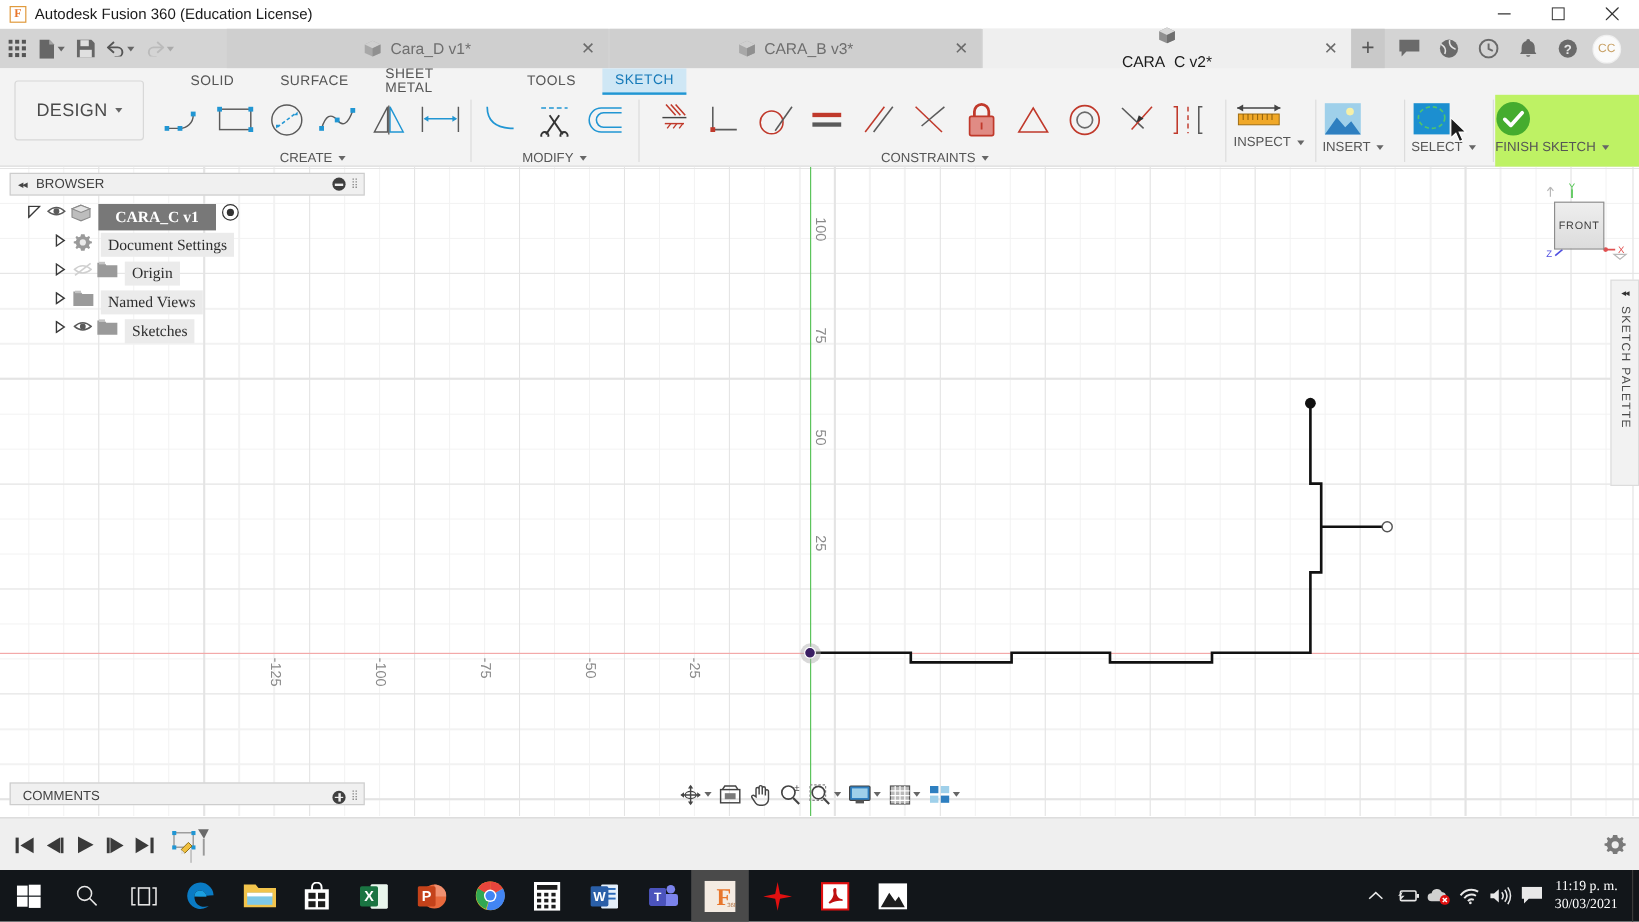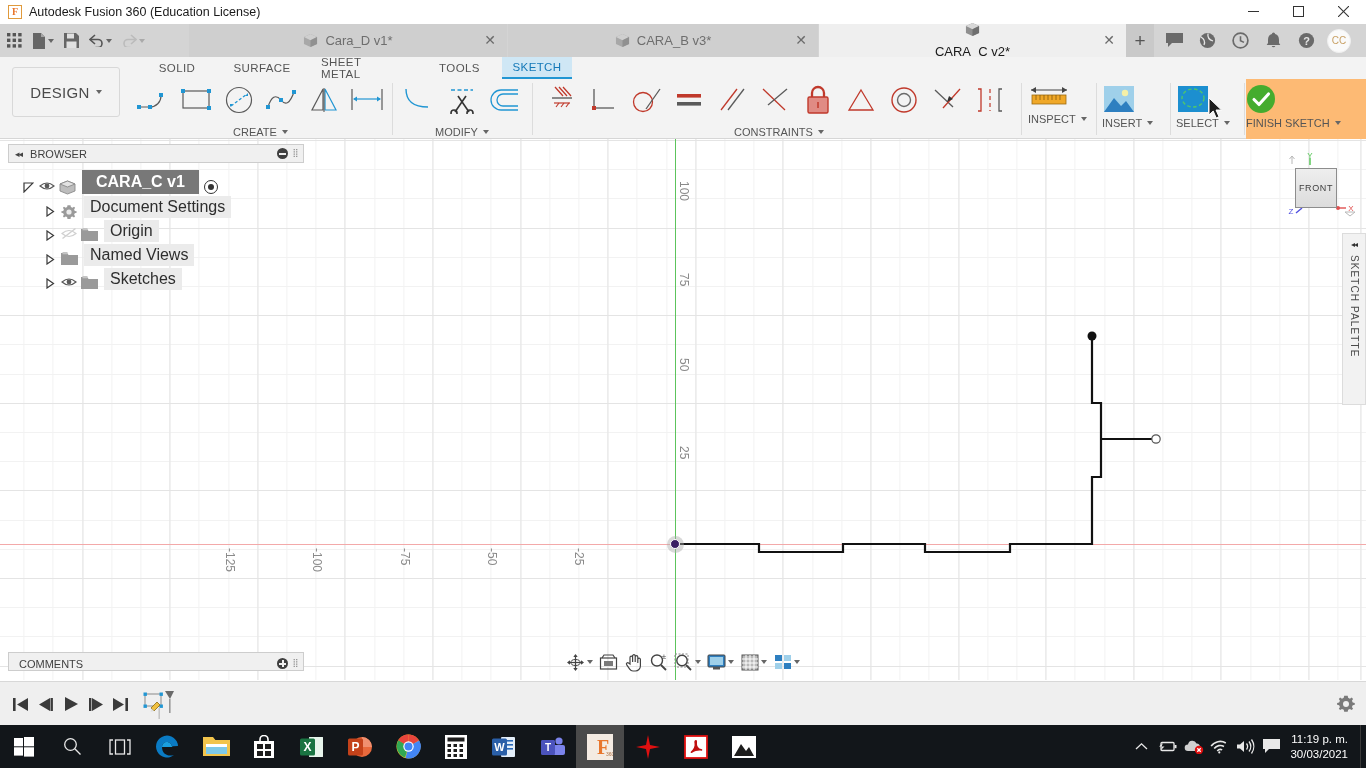--- a/index.html
+++ b/index.html
@@ -113,21 +113,21 @@
     text-align:center; font-size:11px; color:#555;
     display:flex; align-items:center; justify-content:center; gap:3px;
   }
   .vdiv { position:absolute; top:4px; width:1px; height:52px; background:#dcdcdc; }
 
   .big-btn {
     width:62px; height:60px; display:flex; flex-direction:column;
     align-items:flex-start; justify-content:flex-start; padding-top:5px;
   }
   .big-btn .bl { font-size:11px; color:#555; display:flex; align-items:center; gap:3px; margin-top:3px;}
-  .big-btn.hl { background:#fdba74; width:100px;}
+  .big-btn.hl { background:#bef264; width:100px;}
 
   
   .canvas {
     position:absolute; left:0; top:139px; width:1366px; height:541px;
     background:#ffffff; overflow:hidden;
   }
   .grid-minor, .grid-major {
     position:absolute; left:0; top:0; width:1366px; height:541px; pointer-events:none;
   }
   .grid-minor {
@@ -170,21 +170,21 @@
     display:flex; align-items:center; font-size:11px; color:#3f3f3f;
   }
   .brw-collapse { margin-left:6px; margin-right:8px; color:#444; font-size:9px; letter-spacing:-1px;}
   .brw-right { margin-left:auto; display:flex; align-items:center; gap:5px; margin-right:5px; }
   .brw-circle { width:11px; height:11px; border-radius:50%; background:#3f3f3f; position:relative;}
   .brw-circle::after{content:'';position:absolute;left:2px;top:5px;width:7px;height:1.5px;background:#f0f0f0;}
   .brw-grip { color:#888; font-size:11px; }
 
   .tree { position:absolute; left:8px; top:170px; width:296px; }
   .trow {
-    display:flex; align-items:flex-end; height:24px; font-size:16px; color:#2e2e2e;
+    display:flex; align-items:flex-start; height:24px; font-size:13px; color:#2e2e2e;font-family:Liberation Serif, serif;
   }
   .tri {
     width:13px; height:13px; flex:none; margin-right:4px;
     display:flex; align-items:center; justify-content:center;
   }
   .eye { width:16px; height:16px; flex:none; margin-right:4px; }
   .tfolder { width:17px; height:14px; flex:none; margin-right:6px; }
   .tlabel { background:#ebebeb; padding:2px 6px; }
   .trow.root .tlabel { background:#787878; color:#fff; font-weight:bold; padding:3px 14px;}
   .radio-dot {
@@ -250,21 +250,21 @@
   .tb-icons { position:absolute; left:0; top:0; height:43px; display:flex; align-items:center; }
   .tb-item {
     width:48px; height:43px; position:relative;
     display:flex; align-items:center; justify-content:center;
   }
   .tb-item.active-bg { background:#4a4a4a; }
   .tray { position:absolute; right:0; top:0; height:43px; display:flex; align-items:center; }
   .tray-ico { width:26px; height:43px; display:flex; align-items:center; justify-content:center; color:#e8e8e8; }
   .clock {
     color:#fff; font-size:11.5px; line-height:15px; text-align:right;
-    margin-left:6px; margin-right:12px;
+    margin-left:6px; margin-right:12px;font-family:Liberation Serif, serif;
   }
   .tray-edge { width:6px; height:43px; border-left:1px solid #3a3a3a; }
 
   .cursor-arrow { position:absolute; pointer-events:none; }
 </style>
 </head>
 <body>
 
 <div class="titlebar">
   <div class="app-logo">F</div>

